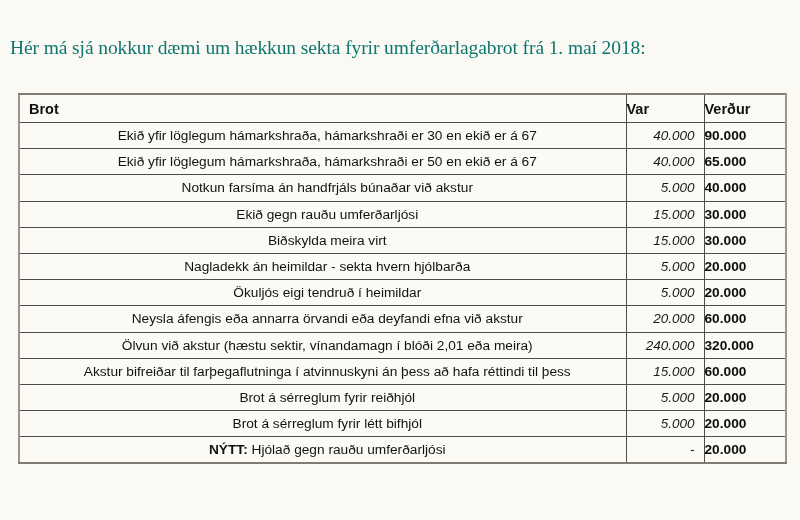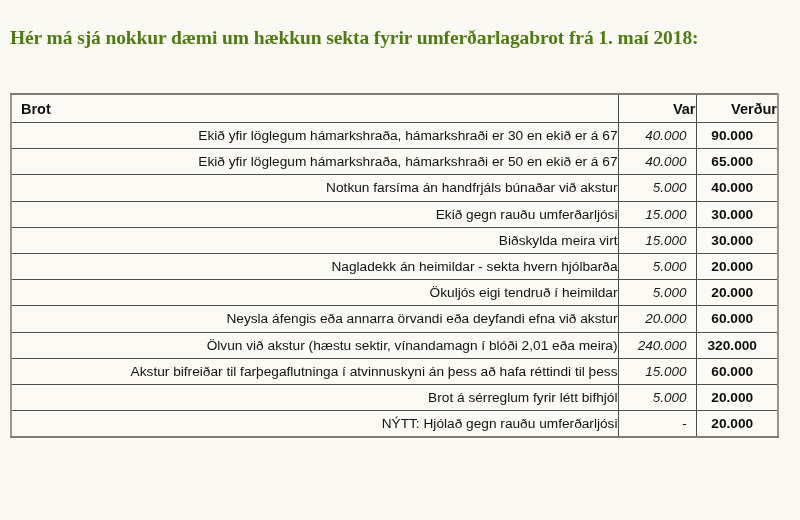--- a/index.html
+++ b/index.html
@@ -22,34 +22,34 @@
     width: 800px;
     height: 520px;
     background: #faf9f4;
     box-sizing: border-box;
   }
 
   
   .heading {
     position: absolute;
     left: 10px;
-    top: 10px;
+    top: 20px;
     width: 770px;
     font-family: "Liberation Serif", "DejaVu Serif", serif;
-    font-weight: bold;
+    font-weight: normal;
     font-size: 19.5px;
     line-height: 29px;
-    color: #4d7c0f;
+    color: #0f766e;
     letter-spacing: -0.1px;
   }
 
   
   .table-wrap {
     position: absolute;
-    left: 10px;
+    left: 18px;
     top: 93px;
     width: 767px;
   }
 
   table.fines {
     width: 767px;
     border-collapse: collapse;
     table-layout: fixed;
     background: #fbfaf5;
     border-left: 2px solid #9a968c;
@@ -84,56 +84,56 @@
     font-weight: bold;
     color: #111111;
     border-bottom: 3px solid #3a3a3a;
   }
   thead th.c-brot {
     text-align: left;
     padding-left: 9px;
   }
   thead th.c-var,
   thead th.c-verdur {
-    text-align: right;
+    text-align: left;
   }
 
   
   tbody tr { height: 26.2px; }
 
   tbody td.c-brot {
-    text-align: right;
+    text-align: center;
     padding-left: 9px;
     font-size: 13.7px;
     color: #121212;
     white-space: nowrap;
     overflow: hidden;
   }
 
   tbody td.c-var {
     text-align: right;
     padding-right: 9px;
     font-size: 13.5px;
     font-style: italic;
     color: #1a1a1a;
     white-space: nowrap;
   }
 
   tbody td.c-verdur {
-    text-align: center;
+    text-align: left;
     padding-right: 9px;
     font-size: 13.7px;
     font-weight: bold;
     color: #0d0d0d;
     white-space: nowrap;
   }
 
   tbody tr:last-child td { border-bottom: none; }
 
-  .nytt-tag { font-weight: normal; }
+  .nytt-tag { font-weight: bold; }
 </style>
 </head>
 <body>
 
 <div class="page">
 
   <h1 class="heading">Hér má sjá nokkur dæmi um hækkun sekta fyrir umferðarlagabrot frá 1. maí 2018:</h1>
 
   <div class="table-wrap">
     <table class="fines">
@@ -194,20 +194,25 @@
             <td class="c-brot">Ölvun við akstur (hæstu sektir, vínandamagn í blóði 2,01 eða meira)</td>
             <td class="c-var">240.000</td>
             <td class="c-verdur">320.000</td>
           </tr>
           <tr>
             <td class="c-brot">Akstur bifreiðar til farþegaflutninga í atvinnuskyni án þess að hafa réttindi til þess</td>
             <td class="c-var">15.000</td>
             <td class="c-verdur">60.000</td>
           </tr>
           <tr>
+            <td class="c-brot">Brot á sérreglum fyrir reiðhjól</td>
+            <td class="c-var">5.000</td>
+            <td class="c-verdur">20.000</td>
+          </tr>
+          <tr>
             <td class="c-brot">Brot á sérreglum fyrir létt bifhjól</td>
             <td class="c-var">5.000</td>
             <td class="c-verdur">20.000</td>
           </tr>
           <tr>
             <td class="c-brot"><span class="nytt-tag">NÝTT:</span><span> Hjólað gegn rauðu umferðarljósi</span></td>
             <td class="c-var">-</td>
             <td class="c-verdur">20.000</td>
           </tr>
         </tbody>

